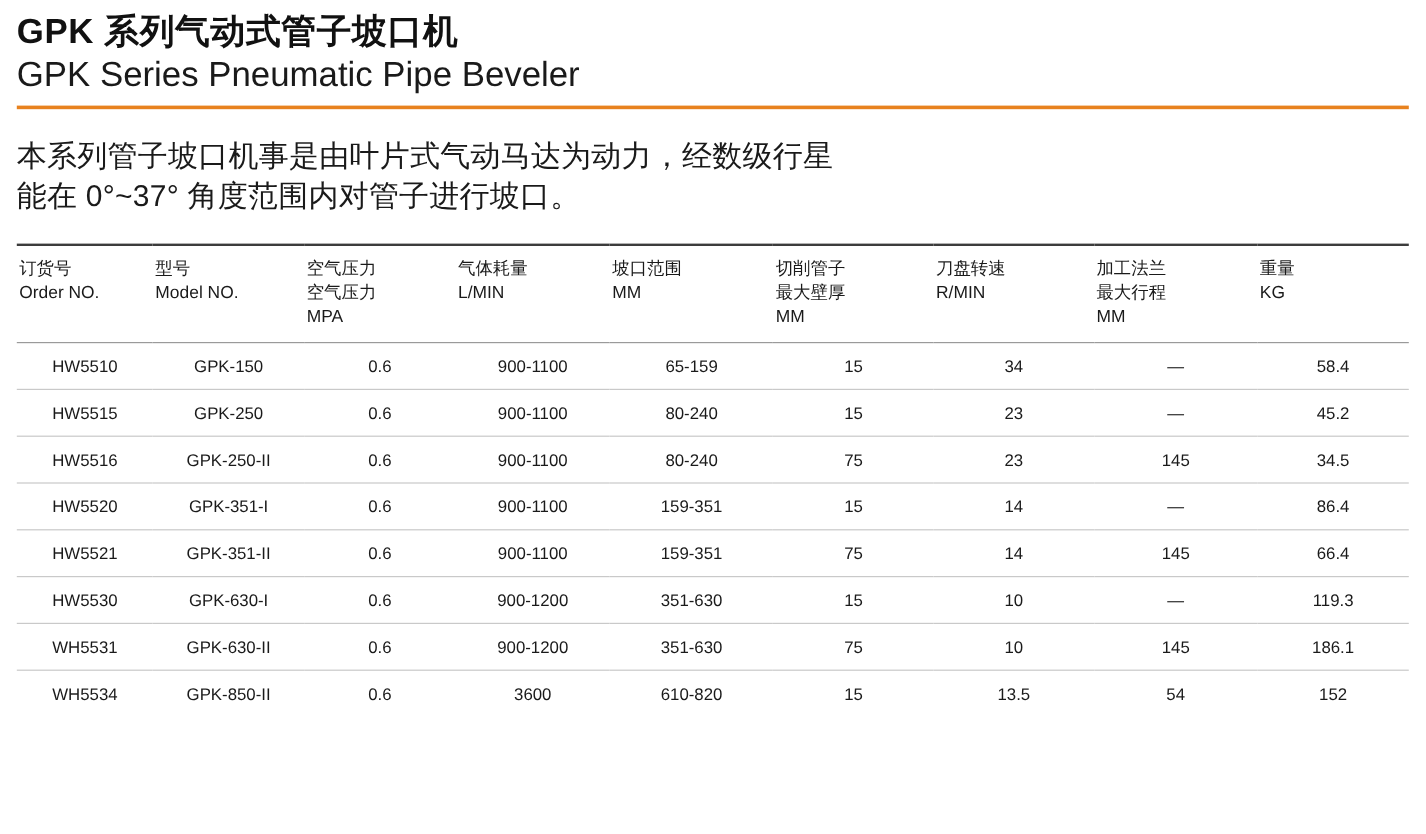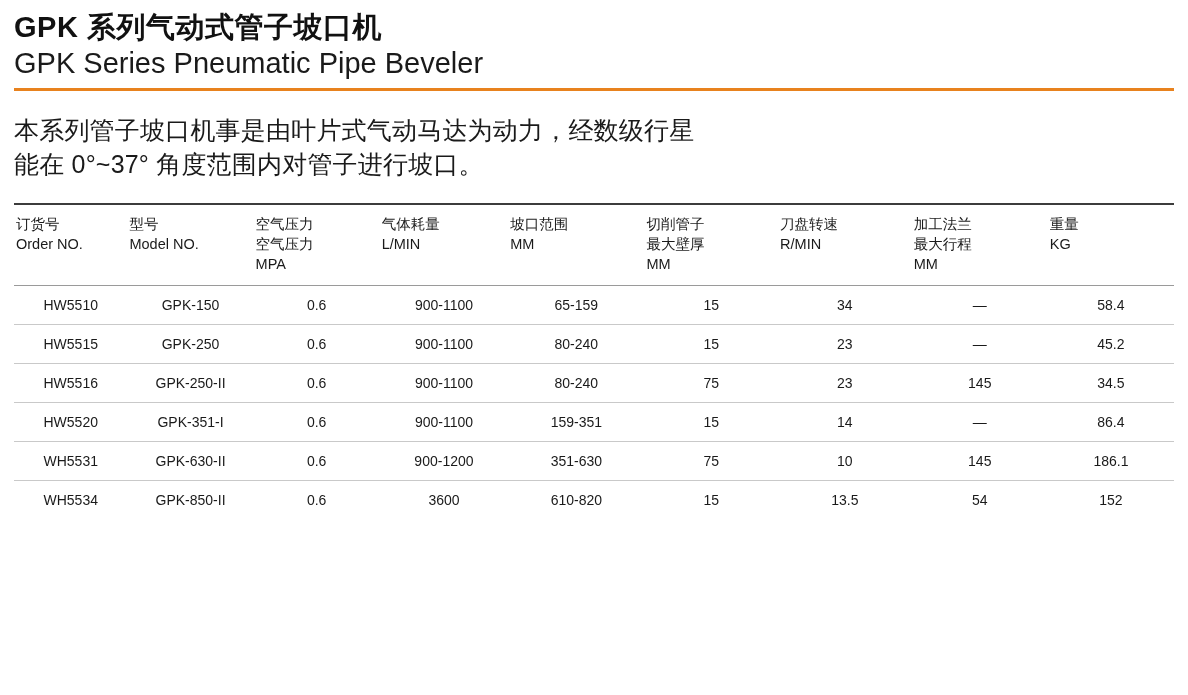--- a/index.html
+++ b/index.html
@@ -220,20 +220,42 @@
           <td>GPK-351-I</td>
           <td>0.6</td>
           <td>900-1100</td>
           <td>159-351</td>
           <td>15</td>
           <td>14</td>
           <td>—</td>
           <td>86.4</td>
         </tr>
         <tr>
+          <td>HW5521</td>
+          <td>GPK-351-II</td>
+          <td>0.6</td>
+          <td>900-1100</td>
+          <td>159-351</td>
+          <td>75</td>
+          <td>14</td>
+          <td>145</td>
+          <td>66.4</td>
+        </tr>
+        <tr>
+          <td>HW5530</td>
+          <td>GPK-630-I</td>
+          <td>0.6</td>
+          <td>900-1200</td>
+          <td>351-630</td>
+          <td>15</td>
+          <td>10</td>
+          <td>—</td>
+          <td>119.3</td>
+        </tr>
+        <tr>
           <td>WH5531</td>
           <td>GPK-630-II</td>
           <td>0.6</td>
           <td>900-1200</td>
           <td>351-630</td>
           <td>75</td>
           <td>10</td>
           <td>145</td>
           <td>186.1</td>
         </tr>

